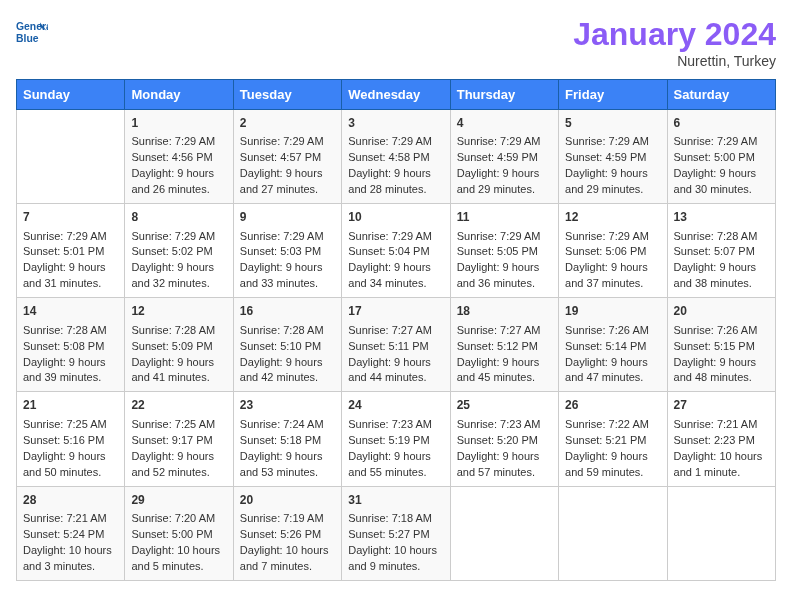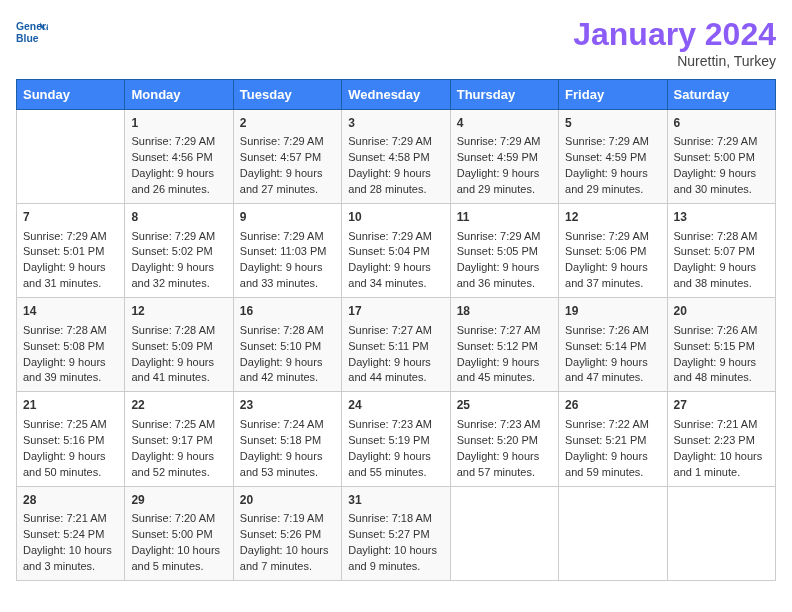--- a/index.html
+++ b/index.html
@@ -107,21 +107,21 @@
         <td><span class="day-num">1</span><span>Sunrise: 7:29 AM</span><br><span>Sunset: 4:56 PM</span><br><span>Daylight: 9 hours and 26 minutes.</span></td>
         <td><span class="day-num">2</span><span>Sunrise: 7:29 AM</span><br><span>Sunset: 4:57 PM</span><br><span>Daylight: 9 hours and 27 minutes.</span></td>
         <td><span class="day-num">3</span><span>Sunrise: 7:29 AM</span><br><span>Sunset: 4:58 PM</span><br><span>Daylight: 9 hours and 28 minutes.</span></td>
         <td><span class="day-num">4</span><span>Sunrise: 7:29 AM</span><br><span>Sunset: 4:59 PM</span><br><span>Daylight: 9 hours and 29 minutes.</span></td>
         <td><span class="day-num">5</span><span>Sunrise: 7:29 AM</span><br><span>Sunset: 4:59 PM</span><br><span>Daylight: 9 hours and 29 minutes.</span></td>
         <td><span class="day-num">6</span><span>Sunrise: 7:29 AM</span><br><span>Sunset: 5:00 PM</span><br><span>Daylight: 9 hours and 30 minutes.</span></td>
       </tr>
       <tr>
         <td><span class="day-num">7</span><span>Sunrise: 7:29 AM</span><br><span>Sunset: 5:01 PM</span><br><span>Daylight: 9 hours and 31 minutes.</span></td>
         <td><span class="day-num">8</span><span>Sunrise: 7:29 AM</span><br><span>Sunset: 5:02 PM</span><br><span>Daylight: 9 hours and 32 minutes.</span></td>
-        <td><span class="day-num">9</span><span>Sunrise: 7:29 AM</span><br><span>Sunset: 11:03 PM</span><br><span>Daylight: 9 hours and 33 minutes.</span></td>
+        <td><span class="day-num">9</span><span>Sunrise: 7:29 AM</span><br><span>Sunset: 5:03 PM</span><br><span>Daylight: 9 hours and 33 minutes.</span></td>
         <td><span class="day-num">10</span><span>Sunrise: 7:29 AM</span><br><span>Sunset: 5:04 PM</span><br><span>Daylight: 9 hours and 34 minutes.</span></td>
         <td><span class="day-num">11</span><span>Sunrise: 7:29 AM</span><br><span>Sunset: 5:05 PM</span><br><span>Daylight: 9 hours and 36 minutes.</span></td>
         <td><span class="day-num">12</span><span>Sunrise: 7:29 AM</span><br><span>Sunset: 5:06 PM</span><br><span>Daylight: 9 hours and 37 minutes.</span></td>
         <td><span class="day-num">13</span><span>Sunrise: 7:28 AM</span><br><span>Sunset: 5:07 PM</span><br><span>Daylight: 9 hours and 38 minutes.</span></td>
       </tr>
       <tr>
         <td><span class="day-num">14</span><span>Sunrise: 7:28 AM</span><br><span>Sunset: 5:08 PM</span><br><span>Daylight: 9 hours and 39 minutes.</span></td>
         <td><span class="day-num">12</span><span>Sunrise: 7:28 AM</span><br><span>Sunset: 5:09 PM</span><br><span>Daylight: 9 hours and 41 minutes.</span></td>
         <td><span class="day-num">16</span><span>Sunrise: 7:28 AM</span><br><span>Sunset: 5:10 PM</span><br><span>Daylight: 9 hours and 42 minutes.</span></td>
         <td><span class="day-num">17</span><span>Sunrise: 7:27 AM</span><br><span>Sunset: 5:11 PM</span><br><span>Daylight: 9 hours and 44 minutes.</span></td>

